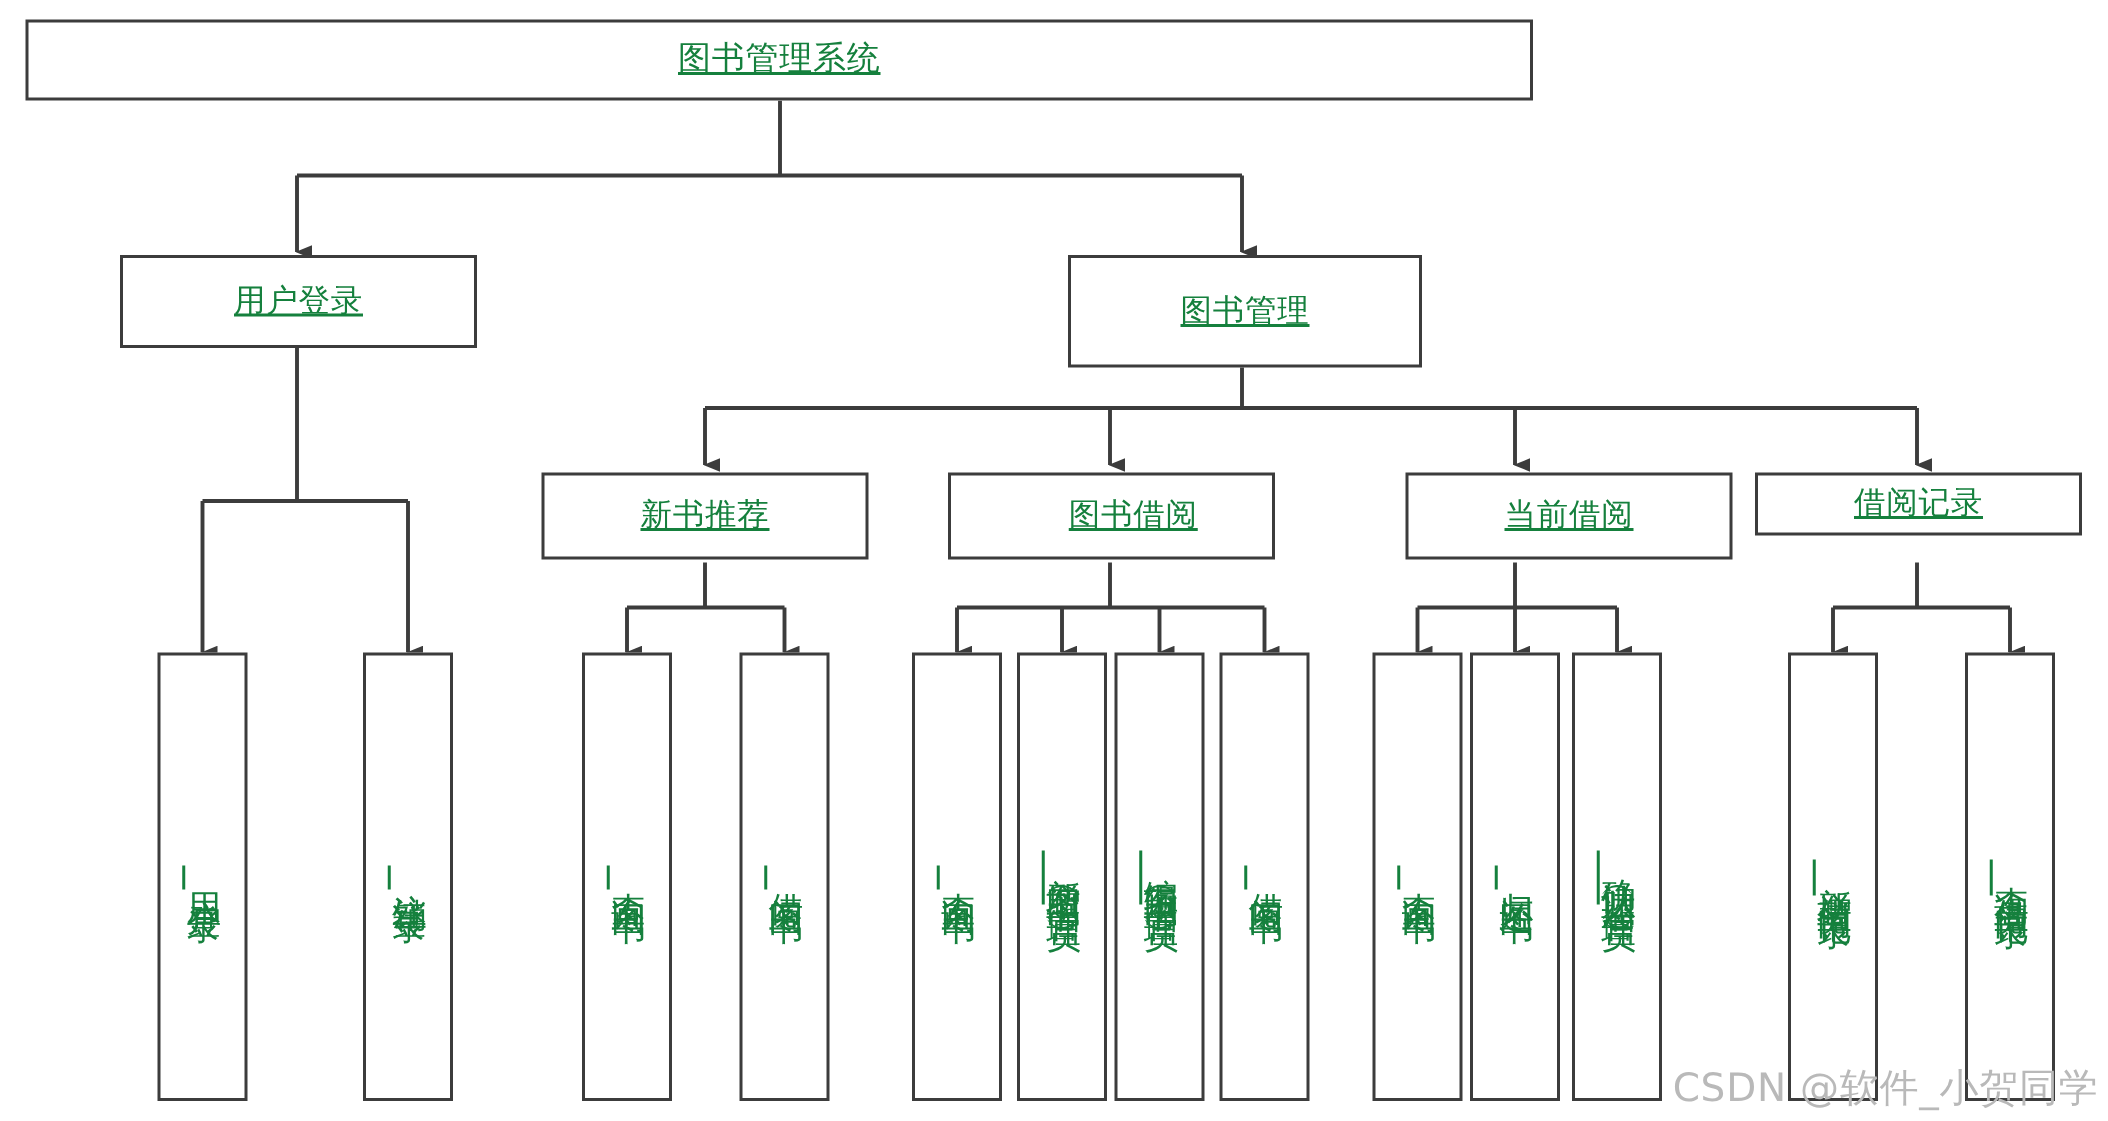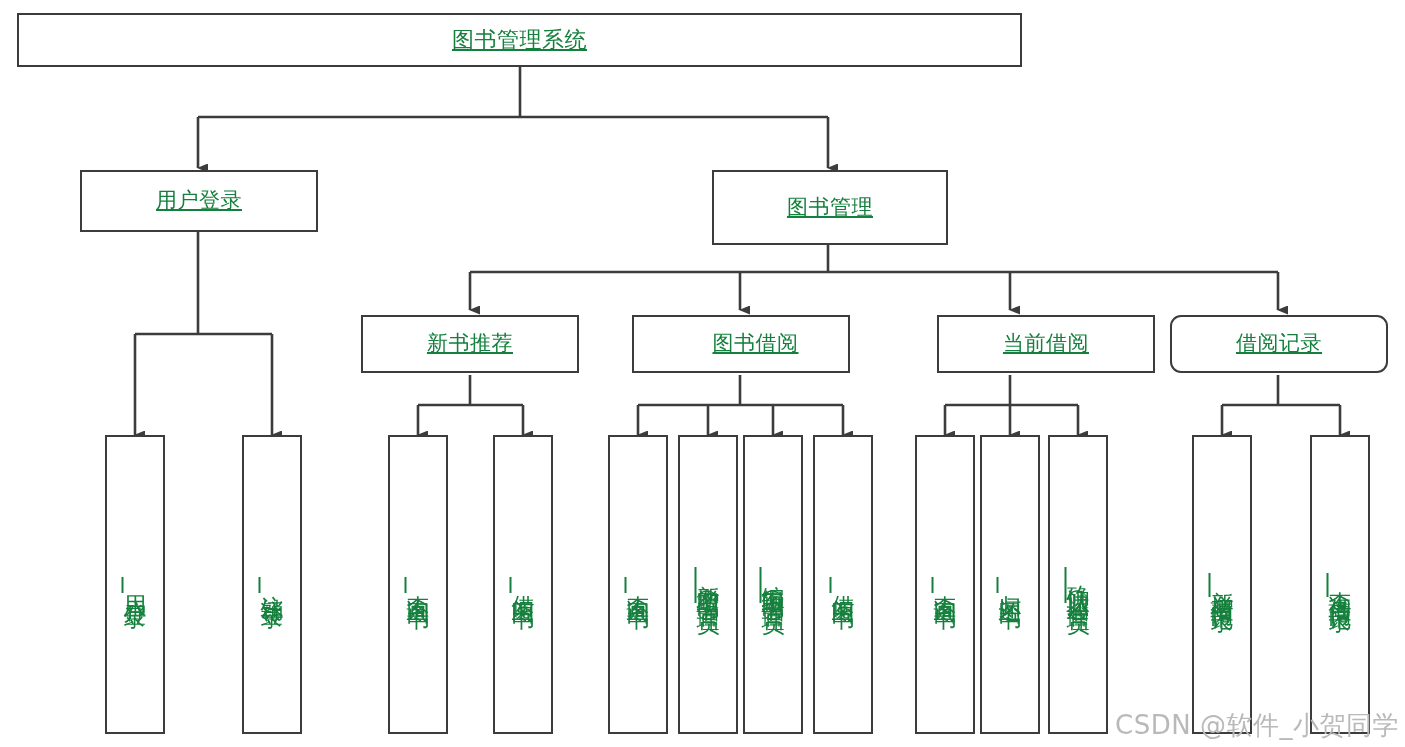--- a/index.html
+++ b/index.html
@@ -144,21 +144,21 @@
 
   <div class="node horizontal" style="left:361px; top:315px; width:218px; height:58px;">
     <span class="node-label">新书推荐</span>
   </div>
   <div class="node horizontal" style="left:632px; top:315px; width:218px; height:58px;padding-left:29px;">
     <span class="node-label">图书借阅</span>
   </div>
   <div class="node horizontal" style="left:901px; top:315px; width:218px; height:58px;margin-left:36px;">
     <span class="node-label">当前借阅</span>
   </div>
-  <div class="node horizontal" style="left:1170px; top:315px; width:218px; height:58px;border-radius:11px;">
+  <div class="node horizontal" style="left:1170px; top:315px; width:218px; height:42px;">
     <span class="node-label">借阅记录</span>
   </div>
 
   <div class="node vertical" style="left:105px; top:435px; width:60px; height:299px;">
     <span class="node-label">用户登录</span>
   </div>
   <div class="node vertical" style="left:242px; top:435px; width:60px; height:299px;">
     <span class="node-label">注销登录</span>
   </div>
 

